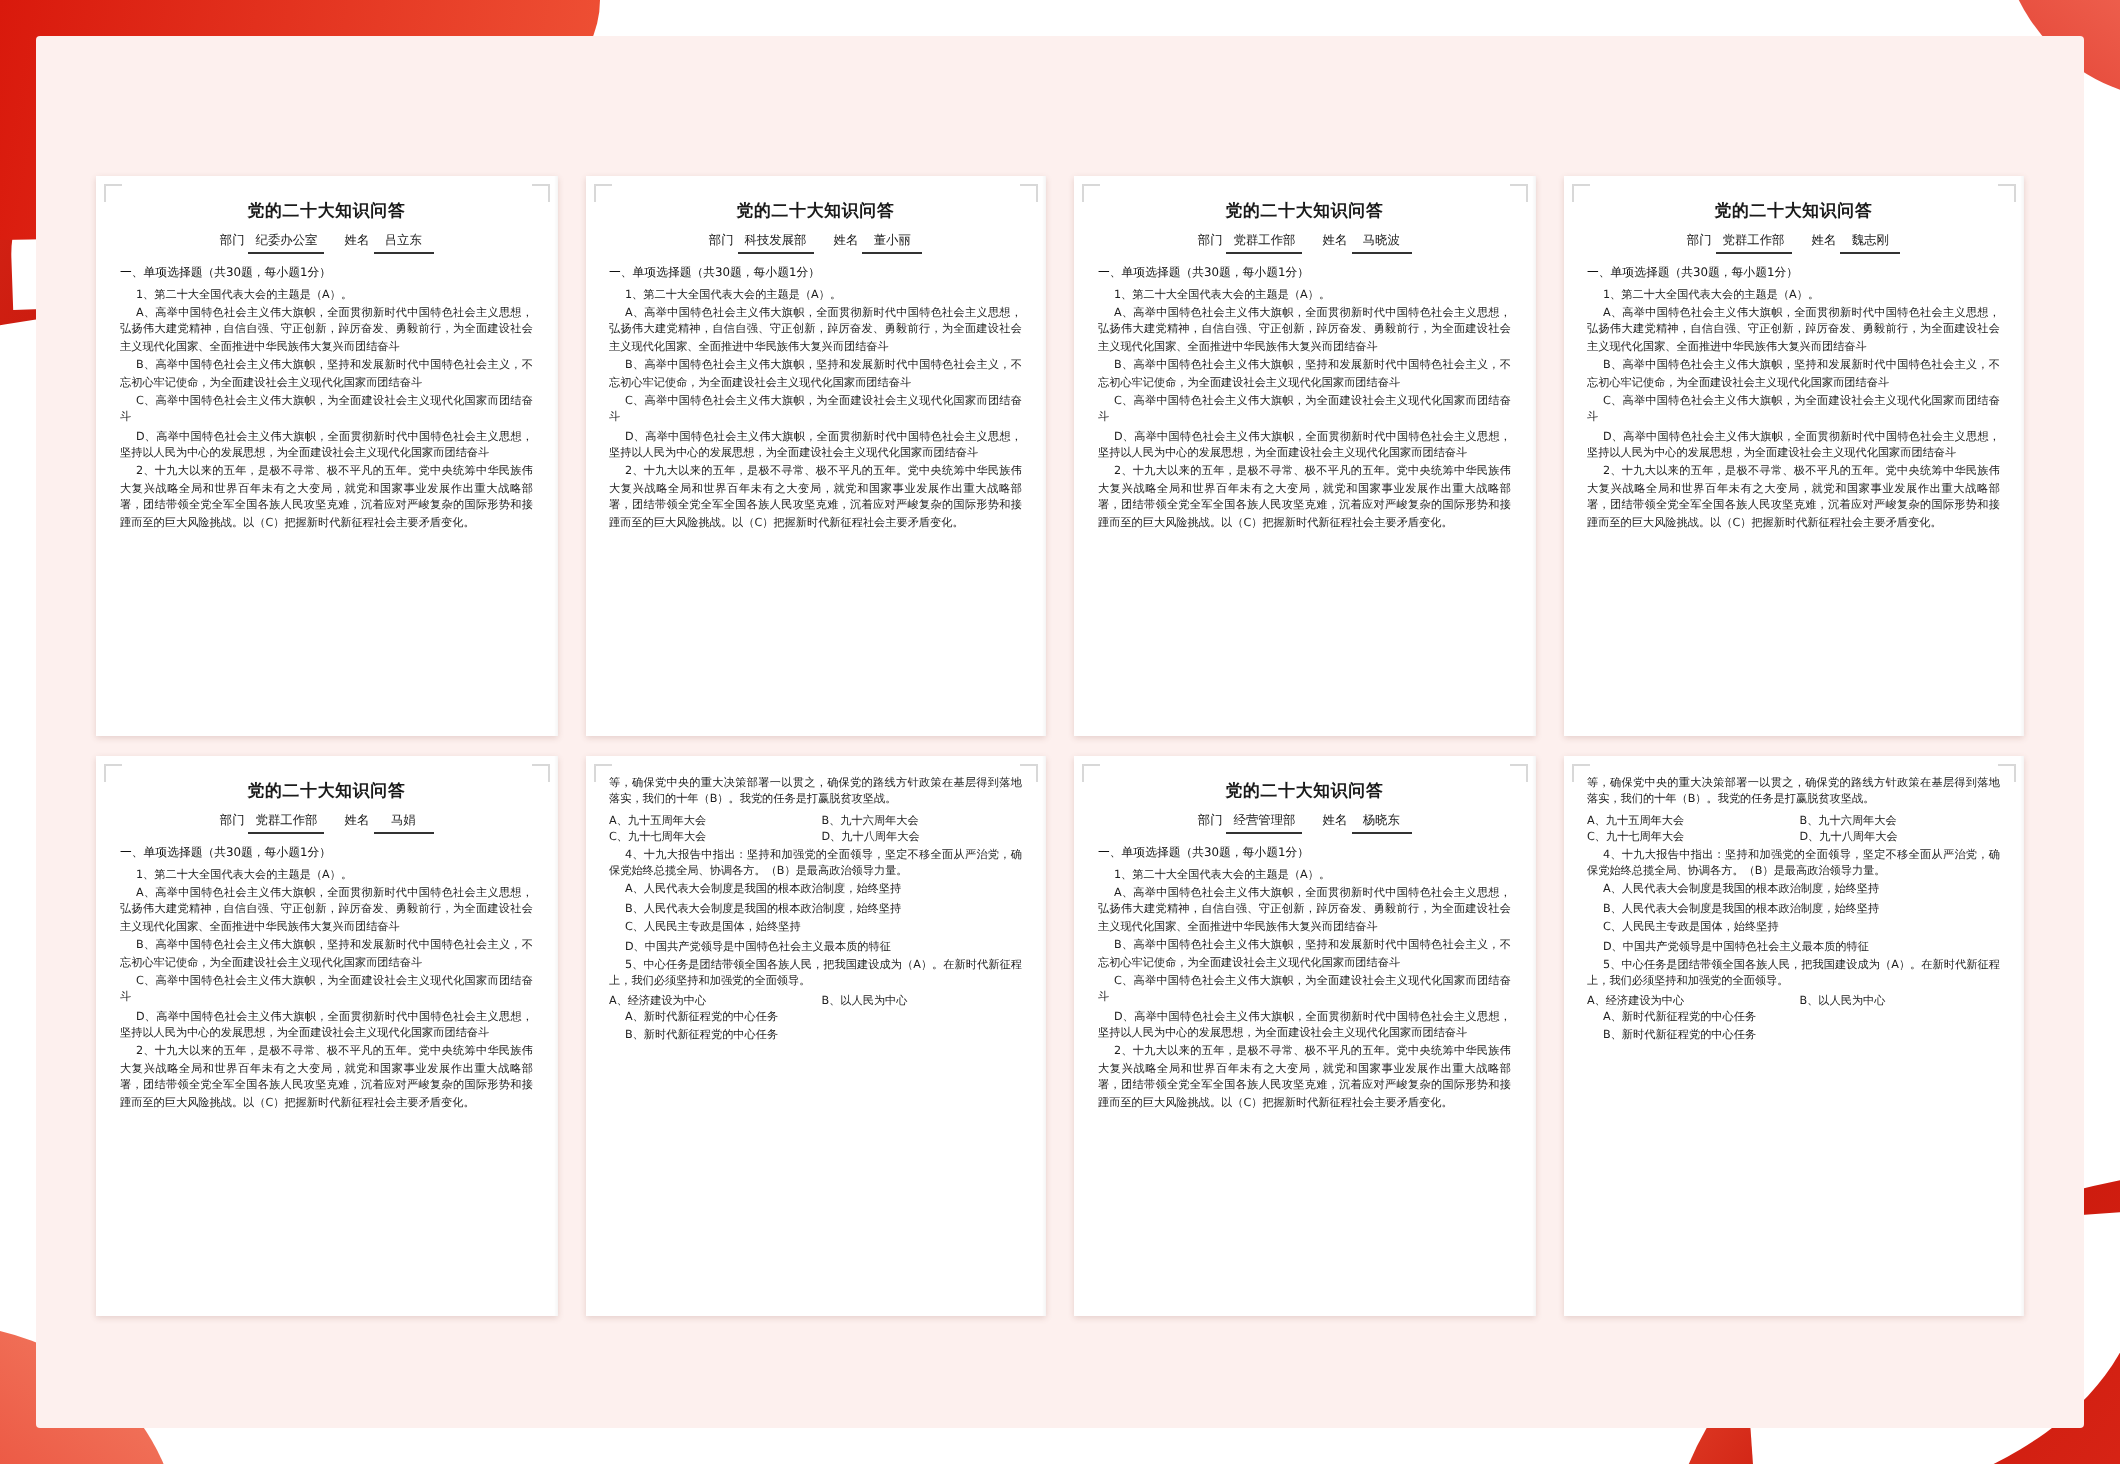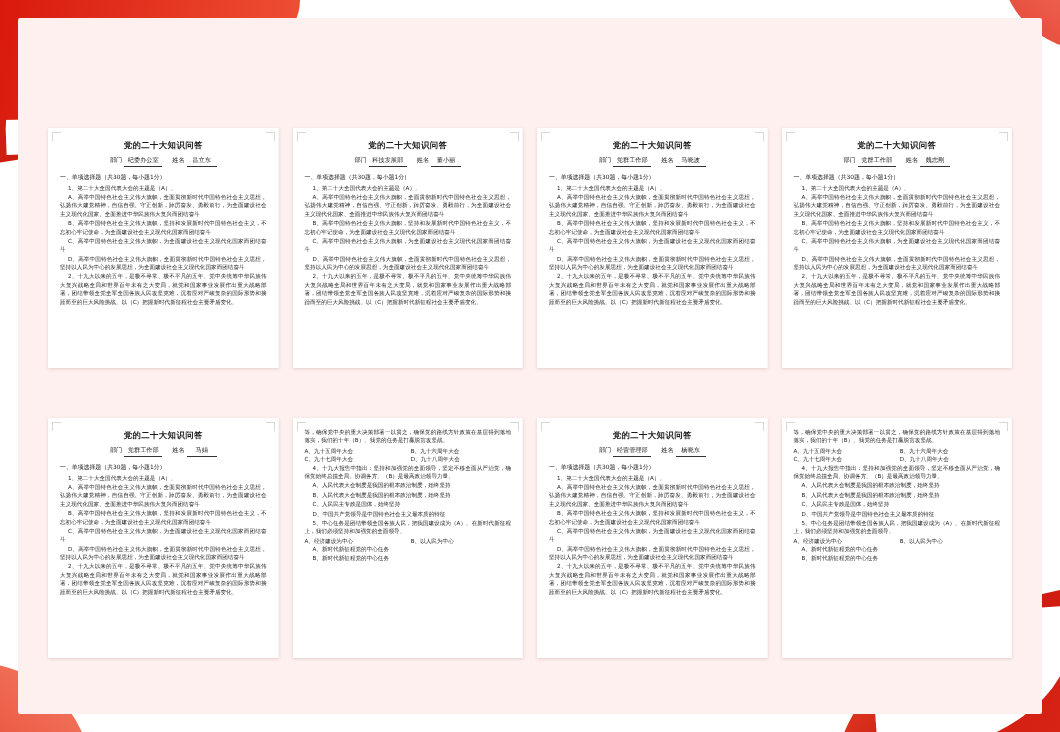--- a/index.html
+++ b/index.html
@@ -124,21 +124,20 @@
     height: 100%;
   }
 
   .page {
     position: relative;
     background: #ffffff;
     box-shadow: 0 1px 3px rgba(120, 60, 50, .18);
     padding: 10px 12px 8px 12px;
     box-sizing: border-box;
     overflow: hidden;
-    margin-top: 40px;
   }
   
   .corner {
     position: absolute;
     width: 8px;
     height: 8px;
     border-color: #d8d8d8;
     border-style: solid;
     border-width: 0;
   }

